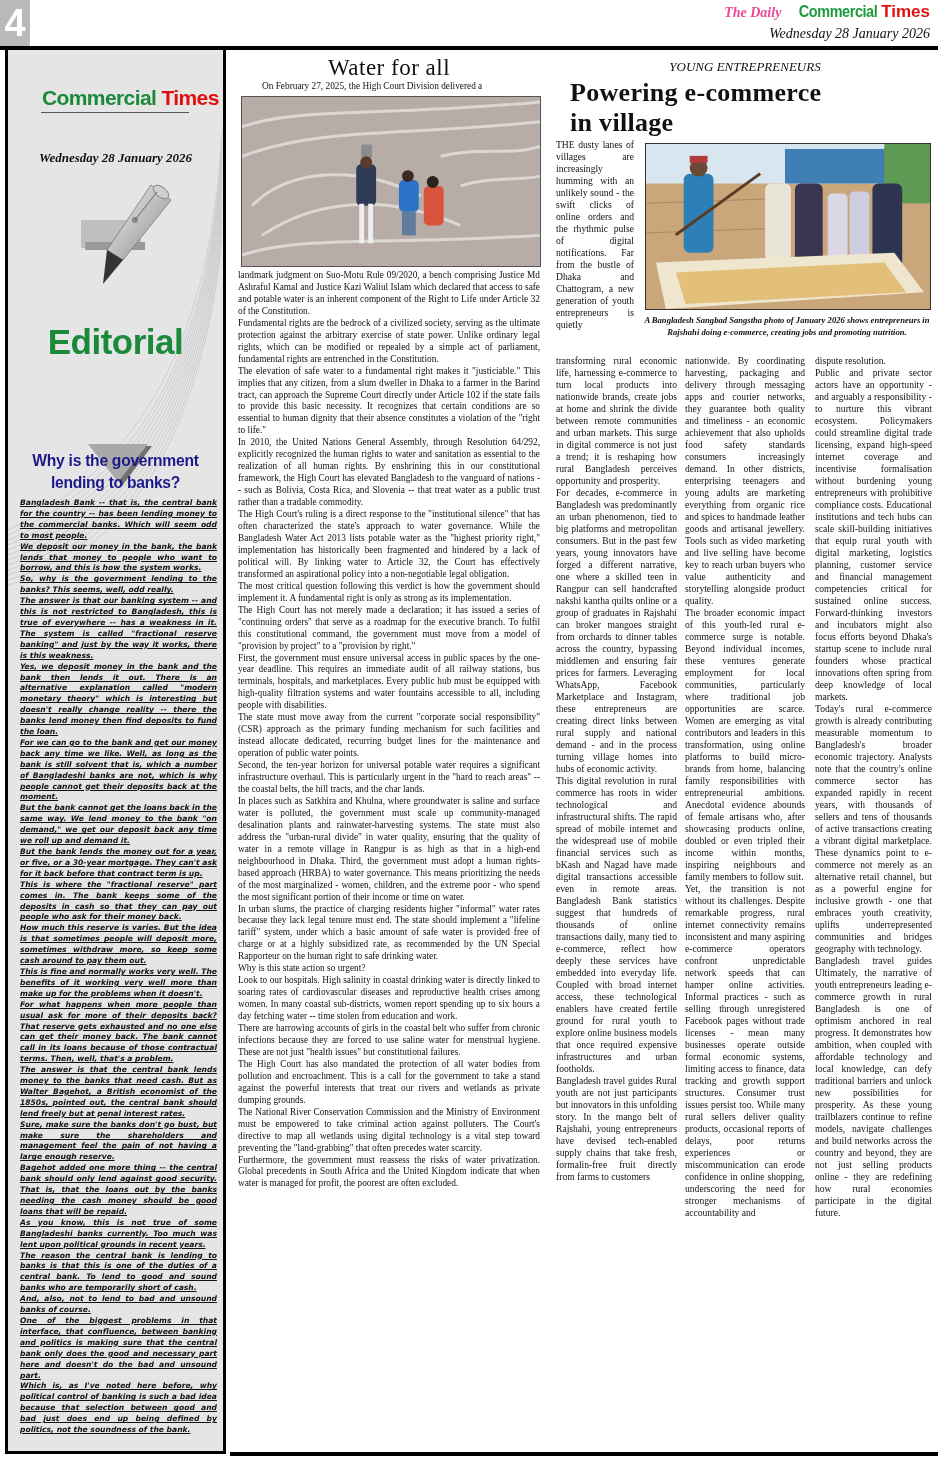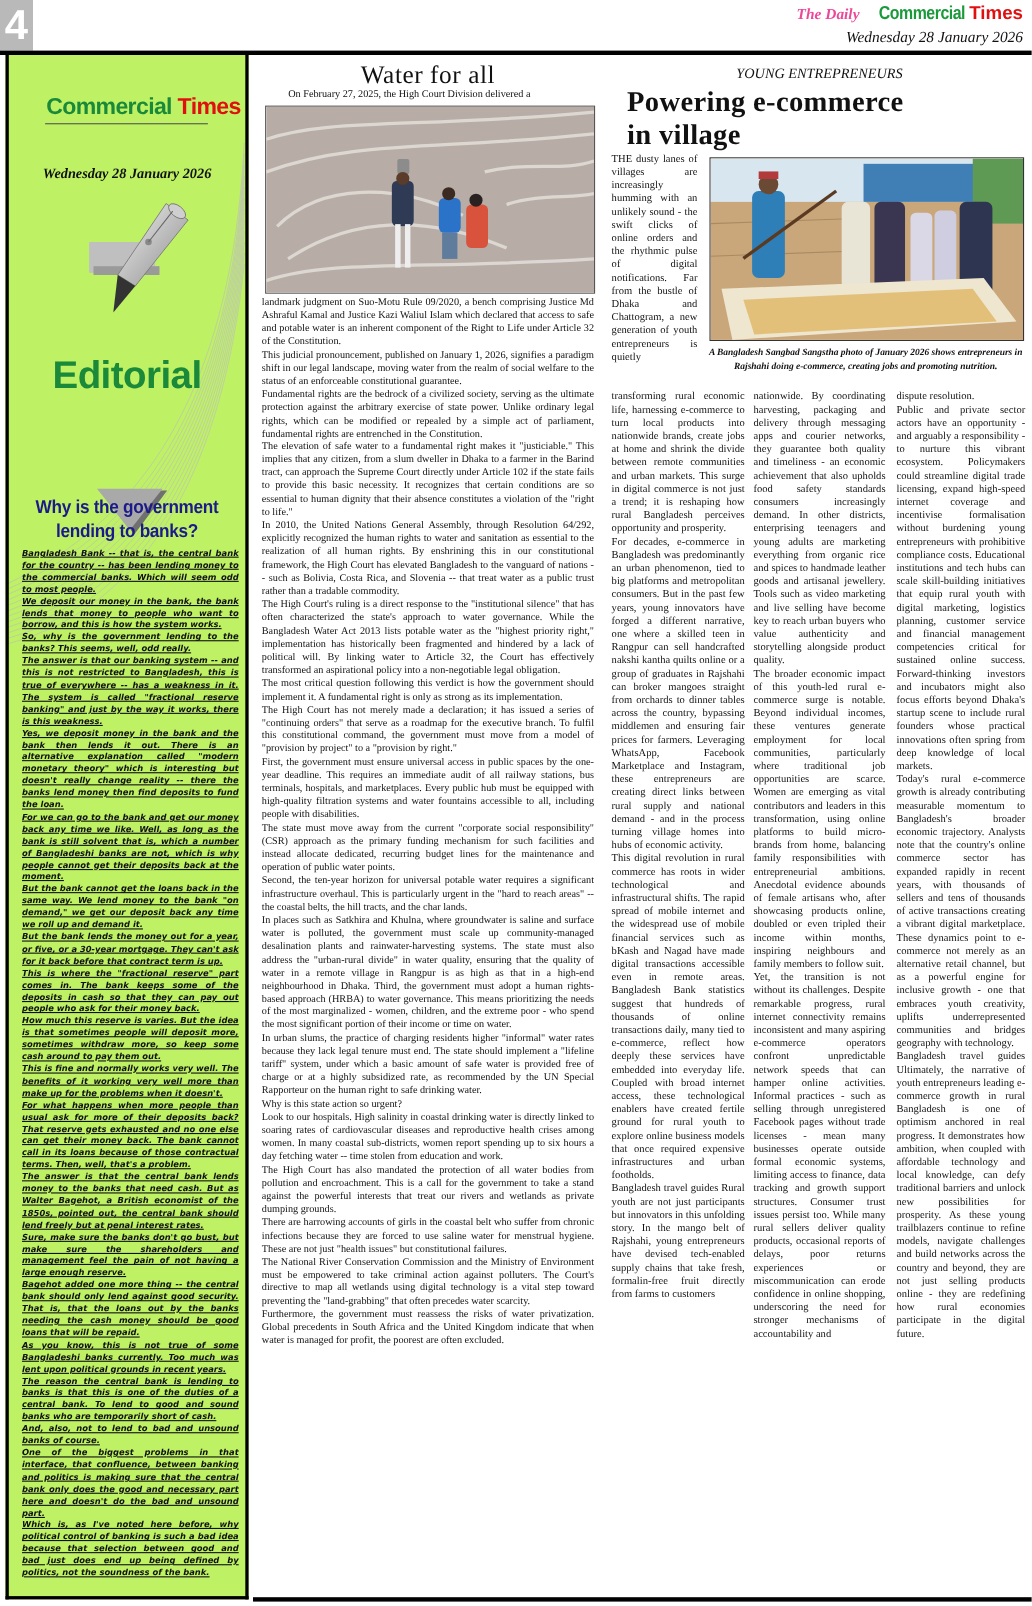--- a/index.html
+++ b/index.html
@@ -11,21 +11,21 @@
   .masthead { position: absolute; right: 8px; top: 2px; text-align: right; }
   .masthead .brand { font-size: 15px; line-height: 20px; }
   .masthead .brand .the-daily { font-family: "Liberation Serif", serif; font-style: italic; font-weight: bold; color: #ec4899; font-size: 14px; }
   .masthead .brand .commercial { font-family: "Liberation Sans", sans-serif; font-weight: bold; color: #1a9a3a; font-size: 17px; letter-spacing: -0.5px; transform: scaleX(0.85); display: inline-block; transform-origin: right; }
   .masthead .brand .times { font-family: "Liberation Sans", sans-serif; font-weight: bold; color: #e01010; font-size: 17px; }
   .masthead .date { font-family: "Liberation Serif", serif; font-style: italic; font-size: 14px; margin-top: 3px; }
   .top-rule { position: absolute; left: 0; right: 0; top: 46px; height: 4px; background: #000; }
   .bottom-rule { position: absolute; left: 230px; right: 0; top: 1452px; height: 4px; background: #000; }
 
   
-  .sidebar { position: absolute; left: 5px; top: 50px; width: 221px; height: 1404px; border-left: 3px solid #000; border-right: 3px solid #000; border-bottom: 3px solid #000; overflow: hidden; background: #bef264; }
+  .sidebar { position: absolute; left: 5px; top: 50px; width: 221px; height: 1404px; border-left: 3px solid #000; border-right: 3px solid #000; border-bottom: 3px solid #000; overflow: hidden; background: #e5e5e5; }
   .swoosh { position: absolute; left: 0; top: 80px; width: 215px; height: 460px; }
   .sb-logo { position: absolute; left: 34px; top: 36px; font-family: "Liberation Sans", sans-serif; font-weight: bold; font-size: 21px; letter-spacing: -0.6px; }
   .sb-logo .c { color: #1a8a3a; }
   .sb-logo .t { color: #e01010; }
   .sb-logo-rule { position: absolute; left: 33px; top: 62px; width: 148px; height: 1px; background: #555; }
   .sb-date { position: absolute; left: 0; width: 215px; top: 100px; text-align: center; font-style: italic; font-weight: bold; font-size: 13px; }
   .pen { position: absolute; left: 65px; top: 130px; width: 110px; height: 110px; }
   .editorial-title { position: absolute; left: 0; width: 215px; top: 272px; text-align: center; font-family: "Liberation Sans", sans-serif; font-weight: bold; font-size: 35px; color: #1a8a3a; letter-spacing: -0.5px; }
   .down-arrow { position: absolute; left: 80px; top: 394px; width: 64px; height: 42px; }
   .ed-headline { position: absolute; left: 0; width: 215px; top: 400px; text-align: center; font-family: "Liberation Sans", sans-serif; font-weight: bold; font-size: 17px; line-height: 22px; color: #1c1a8a; transform: scaleX(0.92); letter-spacing: -0.3px; }
@@ -156,36 +156,35 @@
     <rect x="118" y="108" width="5" height="40" fill="#eee"></rect>
     <rect x="127" y="108" width="5" height="40" fill="#eee"></rect>
     <rect x="158" y="84" width="20" height="32" rx="5" fill="#2a73c8"></rect>
     <circle cx="167" cy="80" r="6" fill="#3a2a22"></circle>
     <rect x="161" y="116" width="14" height="24" fill="#5f7c9c"></rect>
     <rect x="183" y="90" width="20" height="40" rx="5" fill="#d9533c"></rect>
     <circle cx="192" cy="86" r="6" fill="#2a2220"></circle>
   </svg>
   <div class="water-body" id="water-body">
       <p>landmark judgment on Suo-Motu Rule 09/2020, a bench comprising Justice Md Ashraful Kamal and Justice Kazi Waliul Islam which declared that access to safe and potable water is an inherent component of the Right to Life under Article 32 of the Constitution.</p>
-      <p>This judicial pronouncement, published on January 1, 2026, signifies a paradigm shift in our legal landscape, moving water from the realm of social welfare to the status of an enforceable constitutional guarantee.</p>
       <p>Fundamental rights are the bedrock of a civilized society, serving as the ultimate protection against the arbitrary exercise of state power. Unlike ordinary legal rights, which can be modified or repealed by a simple act of parliament, fundamental rights are entrenched in the Constitution.</p>
       <p>The elevation of safe water to a fundamental right makes it "justiciable." This implies that any citizen, from a slum dweller in Dhaka to a farmer in the Barind tract, can approach the Supreme Court directly under Article 102 if the state fails to provide this basic necessity. It recognizes that certain conditions are so essential to human dignity that their absence constitutes a violation of the "right to life."</p>
       <p>In 2010, the United Nations General Assembly, through Resolution 64/292, explicitly recognized the human rights to water and sanitation as essential to the realization of all human rights. By enshrining this in our constitutional framework, the High Court has elevated Bangladesh to the vanguard of nations -- such as Bolivia, Costa Rica, and Slovenia -- that treat water as a public trust rather than a tradable commodity.</p>
       <p>The High Court's ruling is a direct response to the "institutional silence" that has often characterized the state's approach to water governance. While the Bangladesh Water Act 2013 lists potable water as the "highest priority right," implementation has historically been fragmented and hindered by a lack of political will. By linking water to Article 32, the Court has effectively transformed an aspirational policy into a non-negotiable legal obligation.</p>
       <p>The most critical question following this verdict is how the government should implement it. A fundamental right is only as strong as its implementation.</p>
       <p>The High Court has not merely made a declaration; it has issued a series of "continuing orders" that serve as a roadmap for the executive branch. To fulfil this constitutional command, the government must move from a model of "provision by project" to a "provision by right."</p>
       <p>First, the government must ensure universal access in public spaces by the one-year deadline. This requires an immediate audit of all railway stations, bus terminals, hospitals, and marketplaces. Every public hub must be equipped with high-quality filtration systems and water fountains accessible to all, including people with disabilities.</p>
       <p>The state must move away from the current "corporate social responsibility" (CSR) approach as the primary funding mechanism for such facilities and instead allocate dedicated, recurring budget lines for the maintenance and operation of public water points.</p>
       <p>Second, the ten-year horizon for universal potable water requires a significant infrastructure overhaul. This is particularly urgent in the "hard to reach areas" -- the coastal belts, the hill tracts, and the char lands.</p>
       <p>In places such as Satkhira and Khulna, where groundwater is saline and surface water is polluted, the government must scale up community-managed desalination plants and rainwater-harvesting systems. The state must also address the "urban-rural divide" in water quality, ensuring that the quality of water in a remote village in Rangpur is as high as that in a high-end neighbourhood in Dhaka. Third, the government must adopt a human rights-based approach (HRBA) to water governance. This means prioritizing the needs of the most marginalized - women, children, and the extreme poor - who spend the most significant portion of their income or time on water.</p>
       <p>In urban slums, the practice of charging residents higher "informal" water rates because they lack legal tenure must end. The state should implement a "lifeline tariff" system, under which a basic amount of safe water is provided free of charge or at a highly subsidized rate, as recommended by the UN Special Rapporteur on the human right to safe drinking water.</p>
       <p>Why is this state action so urgent?</p>
       <p>Look to our hospitals. High salinity in coastal drinking water is directly linked to soaring rates of cardiovascular diseases and reproductive health crises among women. In many coastal sub-districts, women report spending up to six hours a day fetching water -- time stolen from education and work.</p>
+      <p>There are harrowing accounts of girls in the coastal belt who suffer from chronic infections because they are forced to use saline water for menstrual hygiene. These are not just "health issues" but constitutional failures.</p>
       <p>The High Court has also mandated the protection of all water bodies from pollution and encroachment. This is a call for the government to take a stand against the powerful interests that treat our rivers and wetlands as private dumping grounds.</p>
-      <p>There are harrowing accounts of girls in the coastal belt who suffer from chronic infections because they are forced to use saline water for menstrual hygiene. These are not just "health issues" but constitutional failures.</p>
       <p>The National River Conservation Commission and the Ministry of Environment must be empowered to take criminal action against polluters. The Court's directive to map all wetlands using digital technology is a vital step toward preventing the "land-grabbing" that often precedes water scarcity.</p>
       <p>Furthermore, the government must reassess the risks of water privatization. Global precedents in South Africa and the United Kingdom indicate that when water is managed for profit, the poorest are often excluded.</p>
     </div>
 </div>
 
 <div class="ecom-kicker">YOUNG ENTREPRENEURS</div>
 <div class="ecom-title">
   <div>Powering e-commerce</div>
   <div>in village</div>
 </div>

